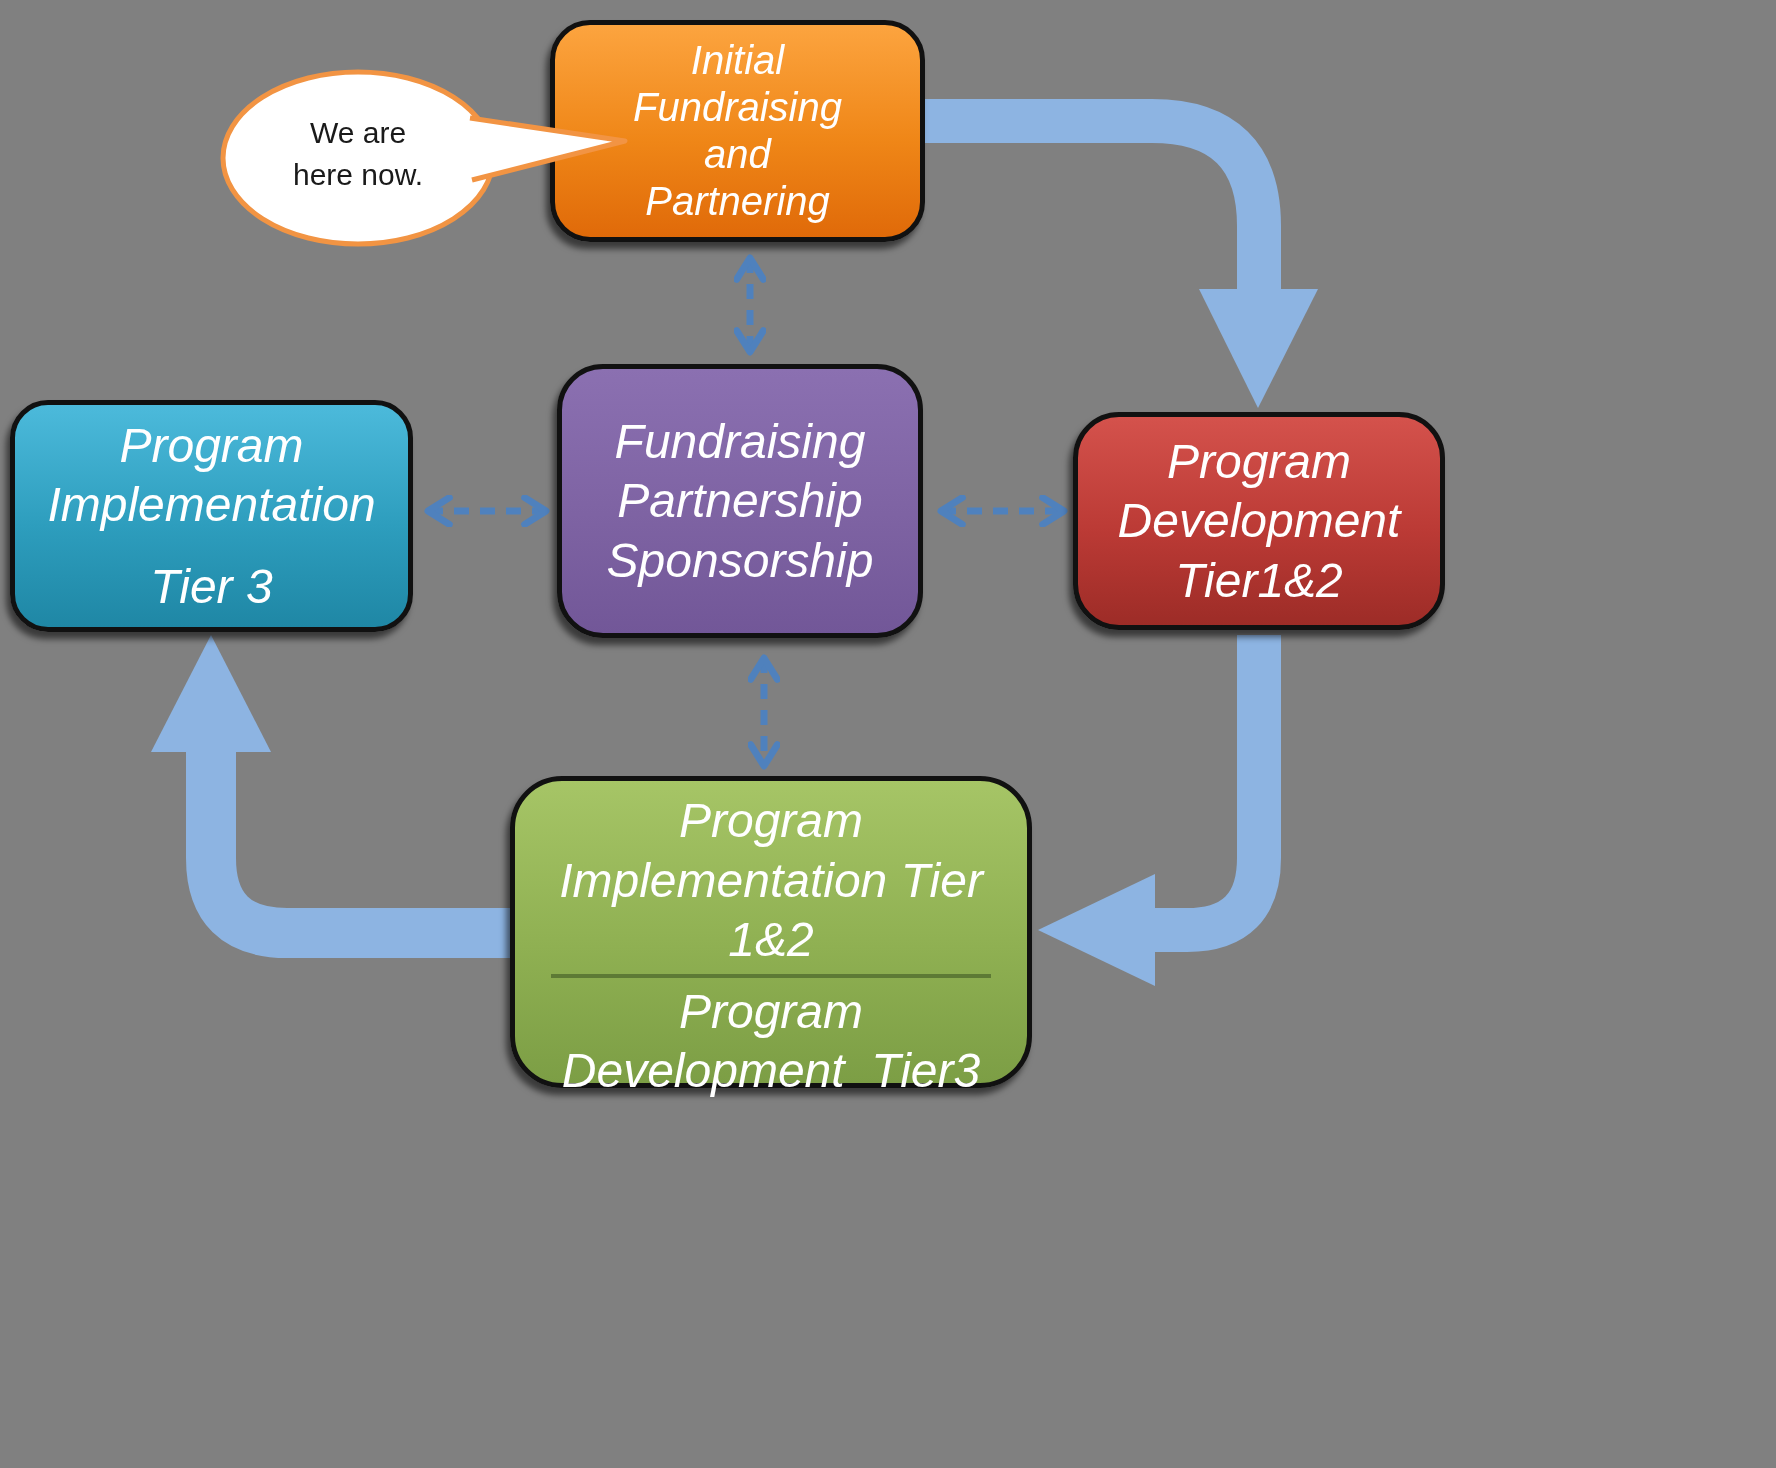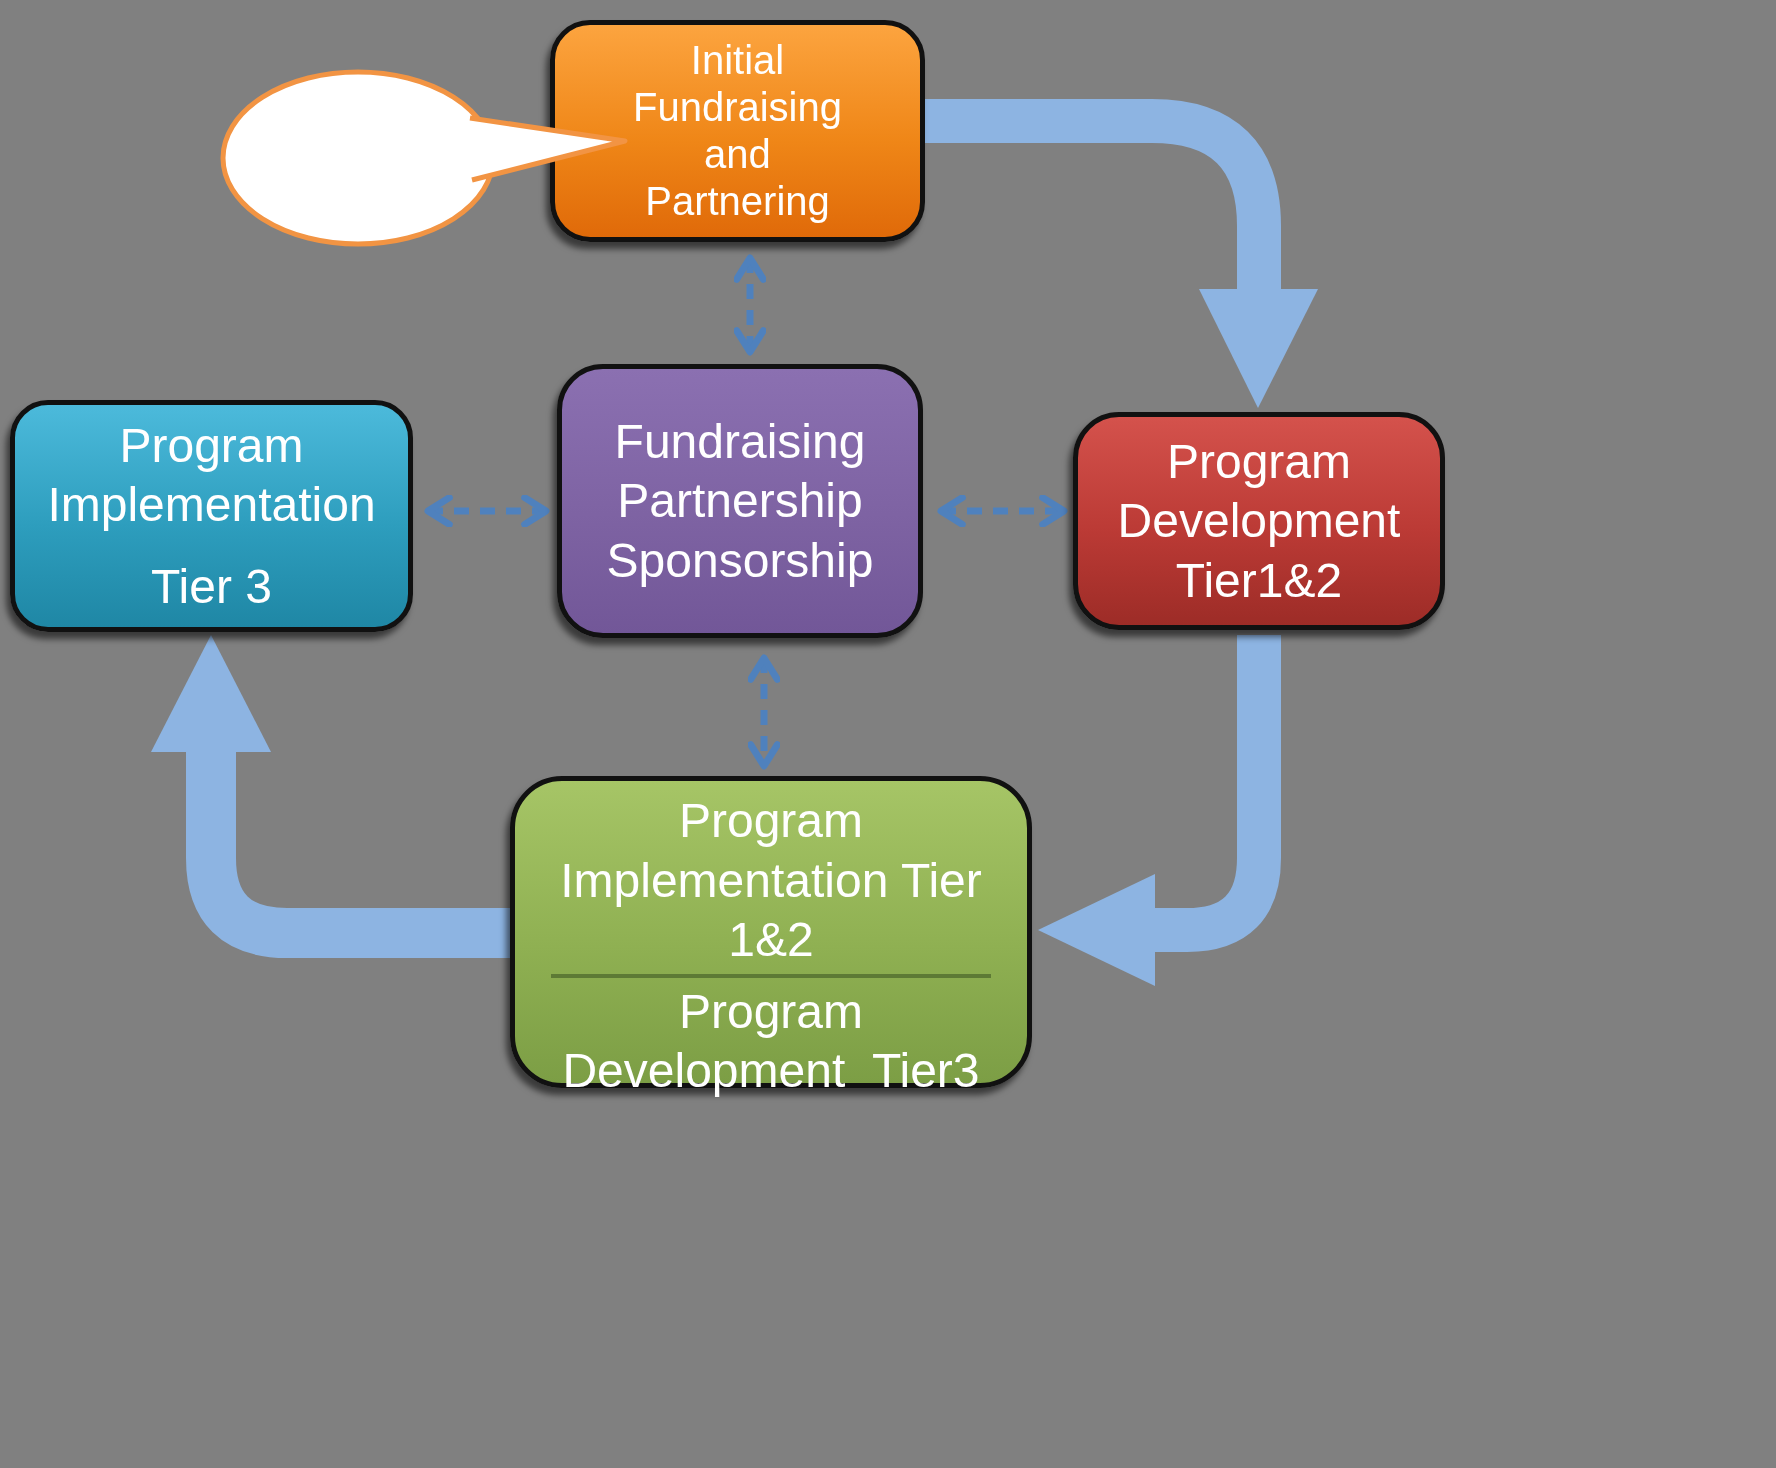--- a/index.html
+++ b/index.html
@@ -29,20 +29,21 @@
     box-sizing: border-box;
     border: 5px solid #111111;
     box-shadow: -4px 7px 6px rgba(0,0,0,0.55);
     color: #ffffff;
     display: flex;
     flex-direction: column;
     align-items: center;
     justify-content: center;
     text-align: center;
     z-index: 2;
+    font-style: italic;
   }
   .box-label {
     white-space: pre-line;
     font-size: 48px;
     line-height: 1.24;
   }
   .node-initial {
     left: 550px; top: 20px; width: 375px; height: 222px;
     border-radius: 40px;
     background: linear-gradient(180deg, #fca43f 0%, #ef8617 55%, #e06a09 100%);
@@ -156,14 +157,16 @@
     <div class="box-label">Program
 Development &nbsp;Tier3</div>
   </div>
 
   <svg class="layer" style="z-index:3" viewBox="0 0 1776 1468">
     <g>
       <ellipse cx="358" cy="158" rx="135" ry="86" fill="#ffffff" stroke="#f29443" stroke-width="5"></ellipse>
       <path d="M 470 118 L 625 141 L 472 180" fill="#ffffff" stroke="#f29443" stroke-width="5" stroke-linejoin="round"></path>
     </g>
   </svg>
+  <div class="callout-text">We are
+here now.</div>
 
 </div>
 
 </body></html>

